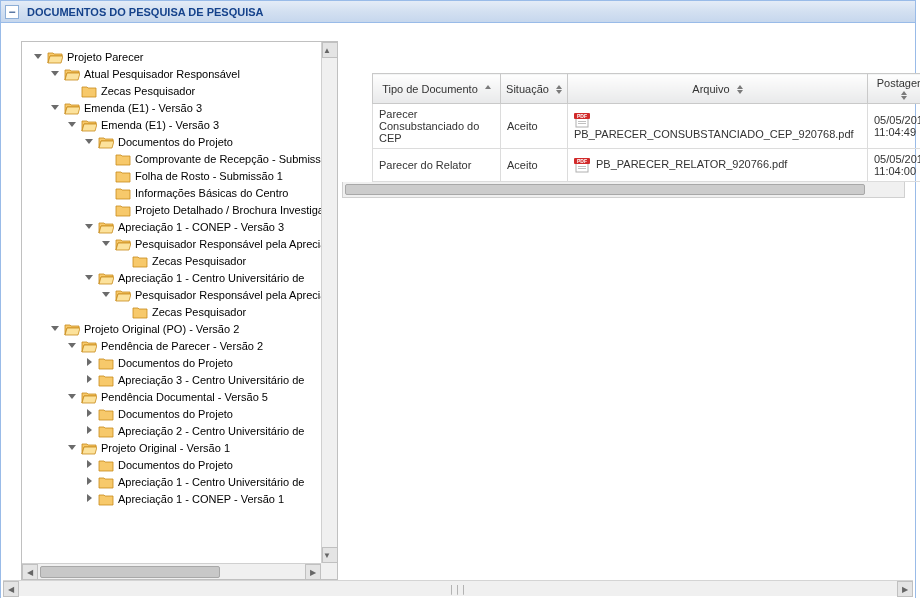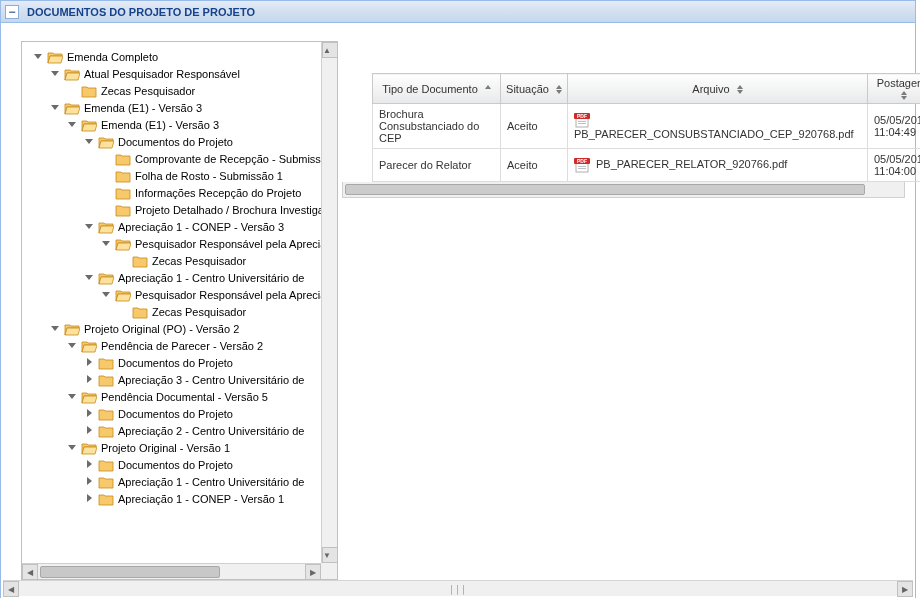--- a/index.html
+++ b/index.html
@@ -298,34 +298,34 @@
       <text x="8" y="6" font-size="5" font-weight="bold" fill="#fff" text-anchor="middle" font-family="Arial">PDF</text>
       <rect x="4" y="9" width="8" height="1" fill="#c0c0c0"></rect>
       <rect x="4" y="11" width="8" height="1" fill="#c0c0c0"></rect>
     </g>
   </defs>
 </svg>
 
 <div class="panel">
   <div class="panel-header">
     <div class="collapse-btn">−</div>
-    <span>DOCUMENTOS DO PROJETO DE PROJETO</span>
+    <span>DOCUMENTOS DO PESQUISA DE PESQUISA</span>
   </div>
   <div class="panel-body">
 
     <div class="tree-wrap">
       <div class="tree-inner" id="tree-inner">
           <div class="tree-node" style="padding-left: 24px;">
             <span class="toggle expanded"></span>
             <span class="folder-icon">
               <svg width="16" height="14" viewBox="0 0 16 14">
                 <use href="#folder-open-svg"></use>
               </svg>
             </span>
-            <span class="node-label">Emenda Completo</span>
+            <span class="node-label">Projeto Parecer</span>
           </div>
           <div class="tree-node" style="padding-left: 41px;">
             <span class="toggle expanded"></span>
             <span class="folder-icon">
               <svg width="16" height="14" viewBox="0 0 16 14">
                 <use href="#folder-open-svg"></use>
               </svg>
             </span>
             <span class="node-label">Atual Pesquisador Responsável</span>
           </div>
@@ -383,21 +383,21 @@
             </span>
             <span class="node-label">Folha de Rosto - Submissão 1</span>
           </div>
           <div class="tree-node" style="padding-left: 92px;">
             <span class="toggle none"></span>
             <span class="folder-icon">
               <svg width="16" height="14" viewBox="0 0 16 14">
                 <use href="#folder-closed-svg"></use>
               </svg>
             </span>
-            <span class="node-label">Informações Recepção do Projeto</span>
+            <span class="node-label">Informações Básicas do Centro</span>
           </div>
           <div class="tree-node" style="padding-left: 92px;">
             <span class="toggle none"></span>
             <span class="folder-icon">
               <svg width="16" height="14" viewBox="0 0 16 14">
                 <use href="#folder-closed-svg"></use>
               </svg>
             </span>
             <span class="node-label">Projeto Detalhado / Brochura Investigador</span>
           </div>
@@ -606,21 +606,21 @@
               <span>Postagem</span>
               <span class="sort-arrows">
                   <span class="up"></span>
                   <span class="down"></span>
                 </span>
             </th>
           </tr>
         </thead>
         <tbody id="table-body">
             <tr>
-              <td>Brochura Consubstanciado do CEP</td>
+              <td>Parecer Consubstanciado do CEP</td>
               <td>Aceito</td>
               <td><span class="pdf-icon"><svg width="16" height="16" viewBox="0 0 16 16">
                     <use href="#pdf-svg"></use>
                   </svg></span><span>PB_PARECER_CONSUBSTANCIADO_CEP_920768.pdf</span></td>
               <td>
                 <div>05/05/2015</div>
                 <div>11:04:49</div>
               </td>
             </tr>
             <tr>

